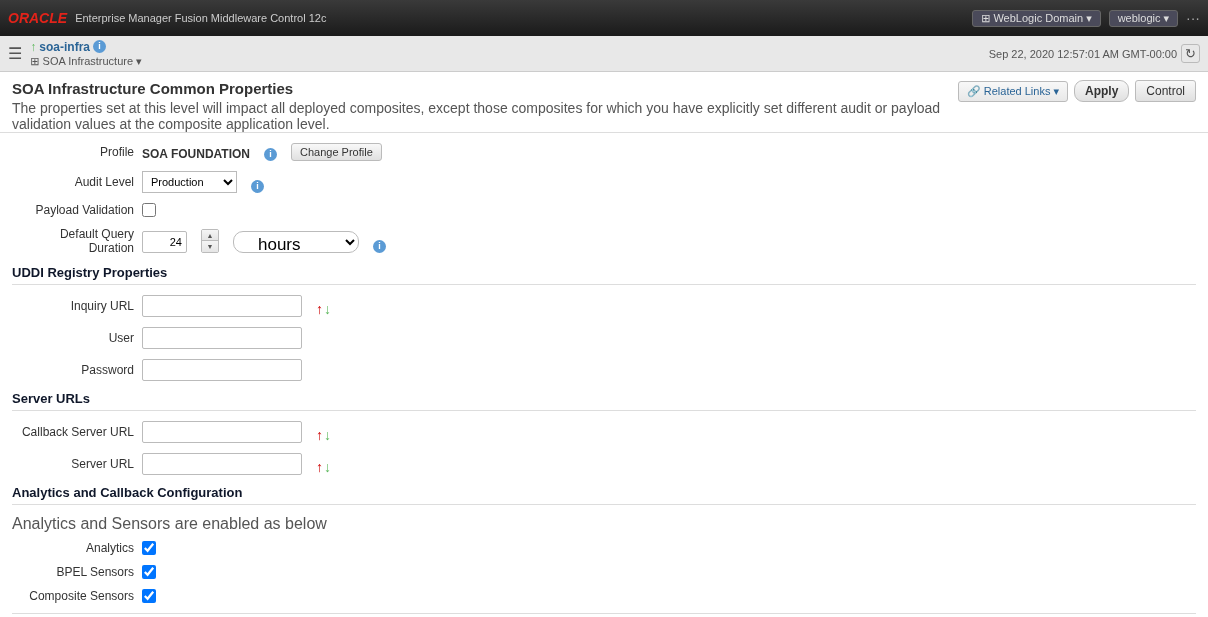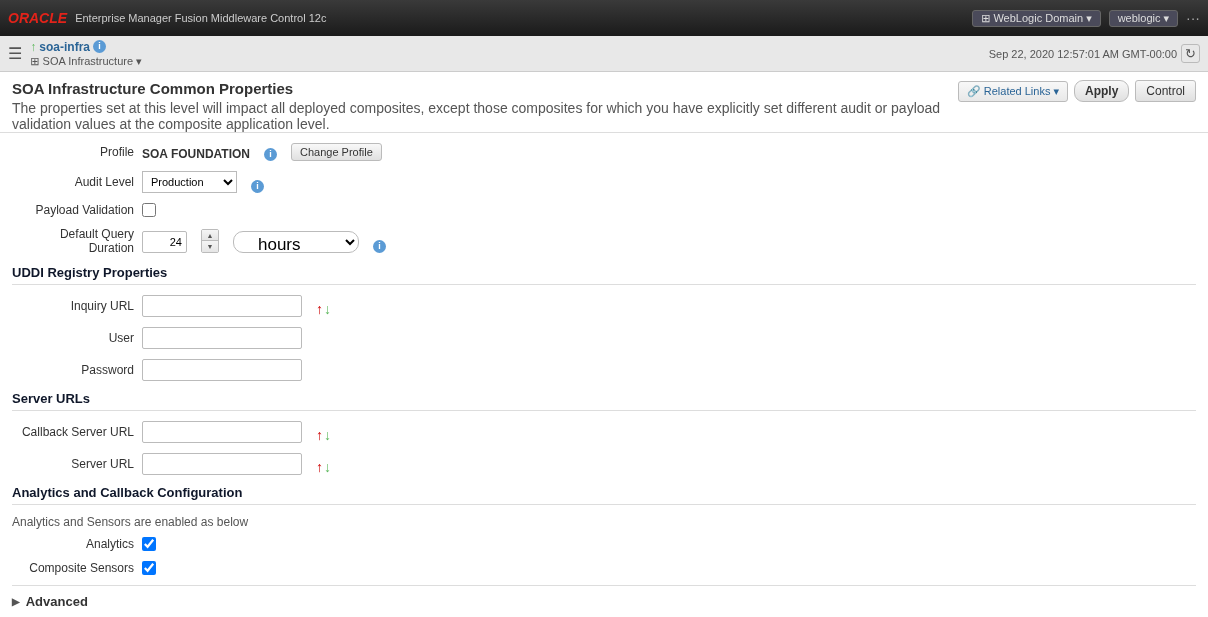--- a/index.html
+++ b/index.html
@@ -309,21 +309,21 @@
       cursor: pointer;
     }
     .arrow-up-icon { color: #cc0000; font-size: 14px; }
     .arrow-down-icon { color: #5cb85c; font-size: 14px; }
 
     
     .analytics-section {
       margin-top: 6px;
     }
     .analytics-note {
-      font-size: 12px;
+      font-size: 16px;
       color: #555;
       margin-bottom: 8px;
       padding-left: 0;
     }
 
     
     .advanced-section {
       margin-top: 8px;
       border-top: 1px solid #ddd;
       padding-top: 8px;
@@ -510,20 +510,26 @@
       <div class="section-header">Analytics and Callback Configuration</div>
       <div class="analytics-note">Analytics and Sensors are enabled as below</div>
 
       <div class="form-row">
         <div class="form-label">Analytics</div>
         <div class="form-control-area">
           <input type="checkbox" class="checkbox-input" checked="" style="">
         </div>
       </div>
 
+      <div class="form-row">
+        <div class="form-label">BPEL Sensors</div>
+        <div class="form-control-area">
+          <input type="checkbox" class="checkbox-input" checked="" style="">
+        </div>
+      </div>
 
       <div class="form-row">
         <div class="form-label">Composite Sensors</div>
         <div class="form-control-area">
           <input type="checkbox" class="checkbox-input" checked="" style="">
         </div>
       </div>
     </div>
 
     <div class="advanced-section">

